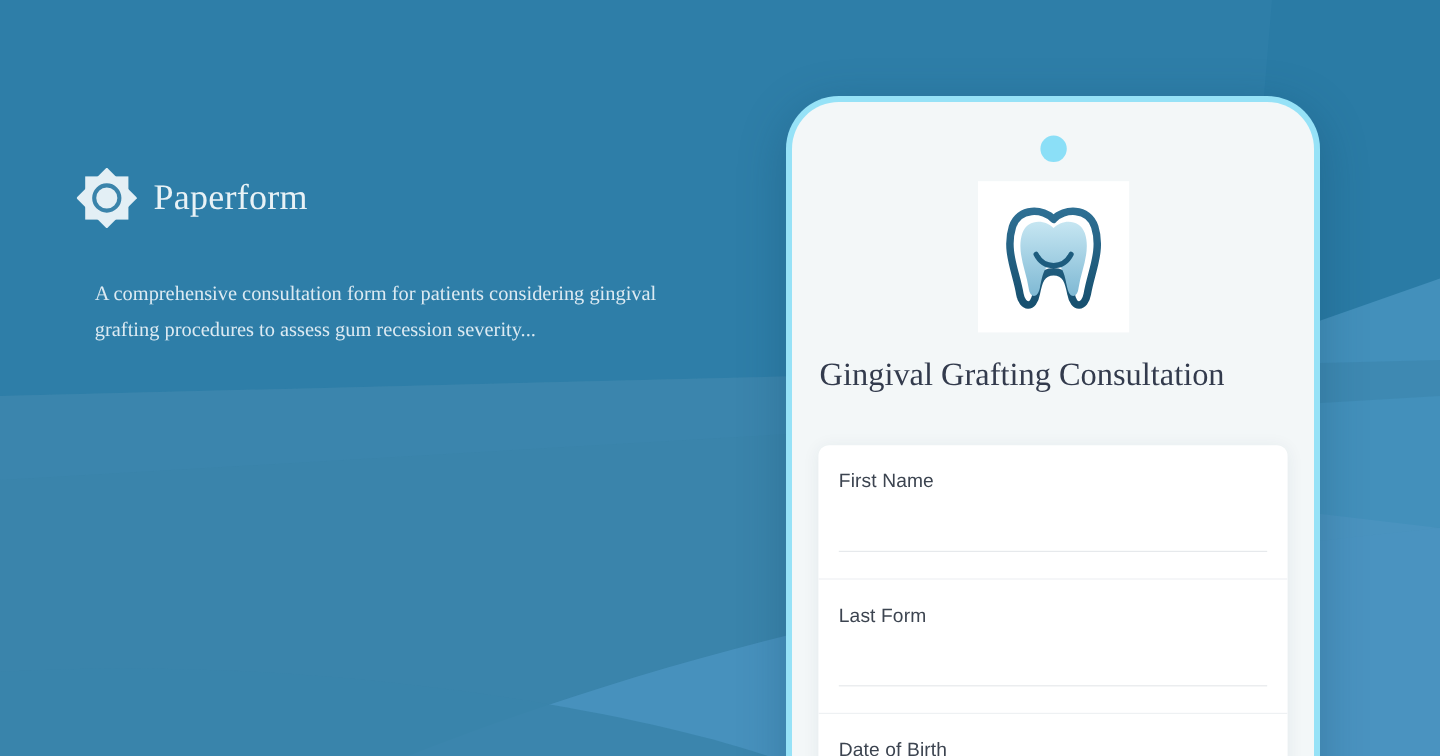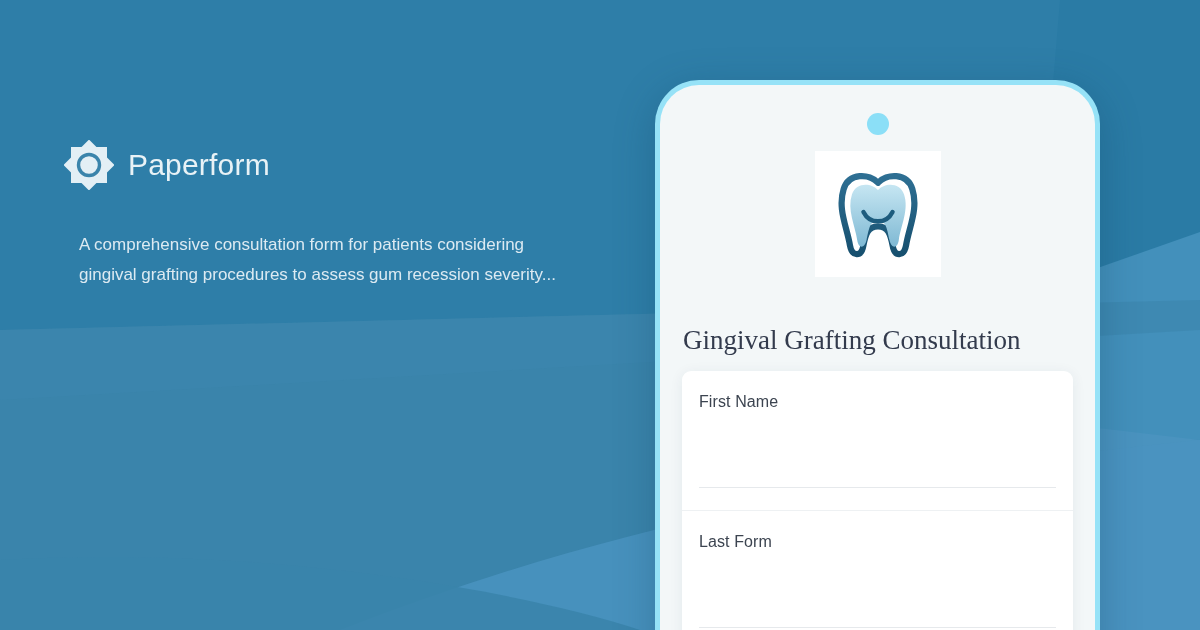--- a/index.html
+++ b/index.html
@@ -8,21 +8,21 @@
     font-family:"Liberation Sans", sans-serif;
     background:#3a84ab;
     position:relative;
   }
 
   
   #bg{position:absolute;inset:0;width:1200px;height:630px;}
 
   
   .left-col{
-    position:absolute;left:64px;top:140px;width:560px;z-index:5;
+    position:absolute;left:64px;top:140px;width:560px;z-index:5;font-family:Liberation Serif, serif;
   }
   .brand{display:flex;align-items:center;gap:14px;margin-bottom:40px;}
   .brand-mark{width:50px;height:50px;display:block;flex:none;}
   .brand-name{
     font-size:30px;font-weight:300;letter-spacing:.2px;
     color:#e8f2f6;line-height:1;white-space:nowrap;
   }
   .headline{
     font-size:48px;line-height:1.195;font-weight:700;color:#ffffff;
     letter-spacing:-0.6px;margin:0 0 26px 0;max-width:530px;
@@ -48,34 +48,34 @@
     position:absolute;top:28px;left:50%;transform:translateX(-50%);
     width:22px;height:22px;border-radius:50%;background:#8bdff7;
   }
   .form-logo{
     position:absolute;top:66px;left:50%;transform:translateX(-50%);
     width:126px;height:126px;background:#ffffff;
     display:flex;align-items:center;justify-content:center;
   }
   .form-logo svg{width:104px;height:104px;display:block;}
   .form-heading{
-    position:absolute;top:239px;left:23px;right:23px;
+    position:absolute;top:211px;left:23px;right:23px;
     font-family:"Liberation Serif", serif;
     font-size:27px;color:#333b4d;font-weight:400;line-height:1.2;
     white-space:nowrap;
   }
   .form-card{
     position:absolute;top:286px;left:22px;right:22px;bottom:-20px;
     background:#ffffff;
     border-radius:9px 9px 0 0;
     box-shadow:0 2px 14px rgba(20,60,90,.07);
     overflow:hidden;
   }
   .field{
-    padding:22px 17px 0 17px;height:140px;box-sizing:border-box;
+    padding:22px 17px 0 17px;height:112px;box-sizing:border-box;
     border-bottom:1px solid #eef1f3;position:relative;
   }
   .field-label{
     font-size:16px;color:#3c4450;font-weight:400;letter-spacing:.1px;
   }
   .field-input{
     position:absolute;left:17px;right:17px;bottom:22px;height:1px;
     background:#e6e9ec;
   }
 </style>

